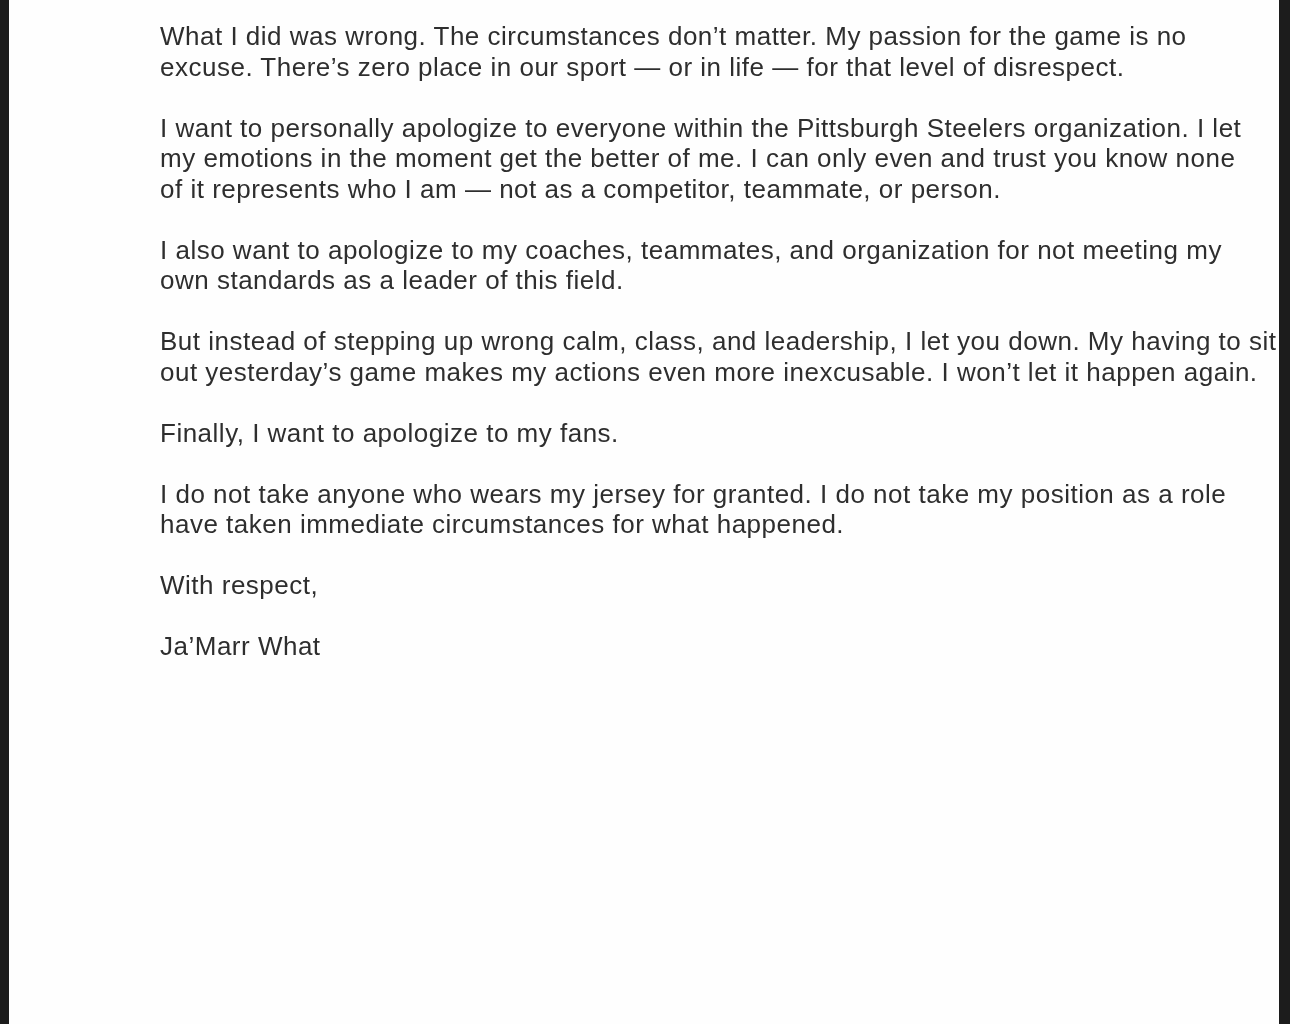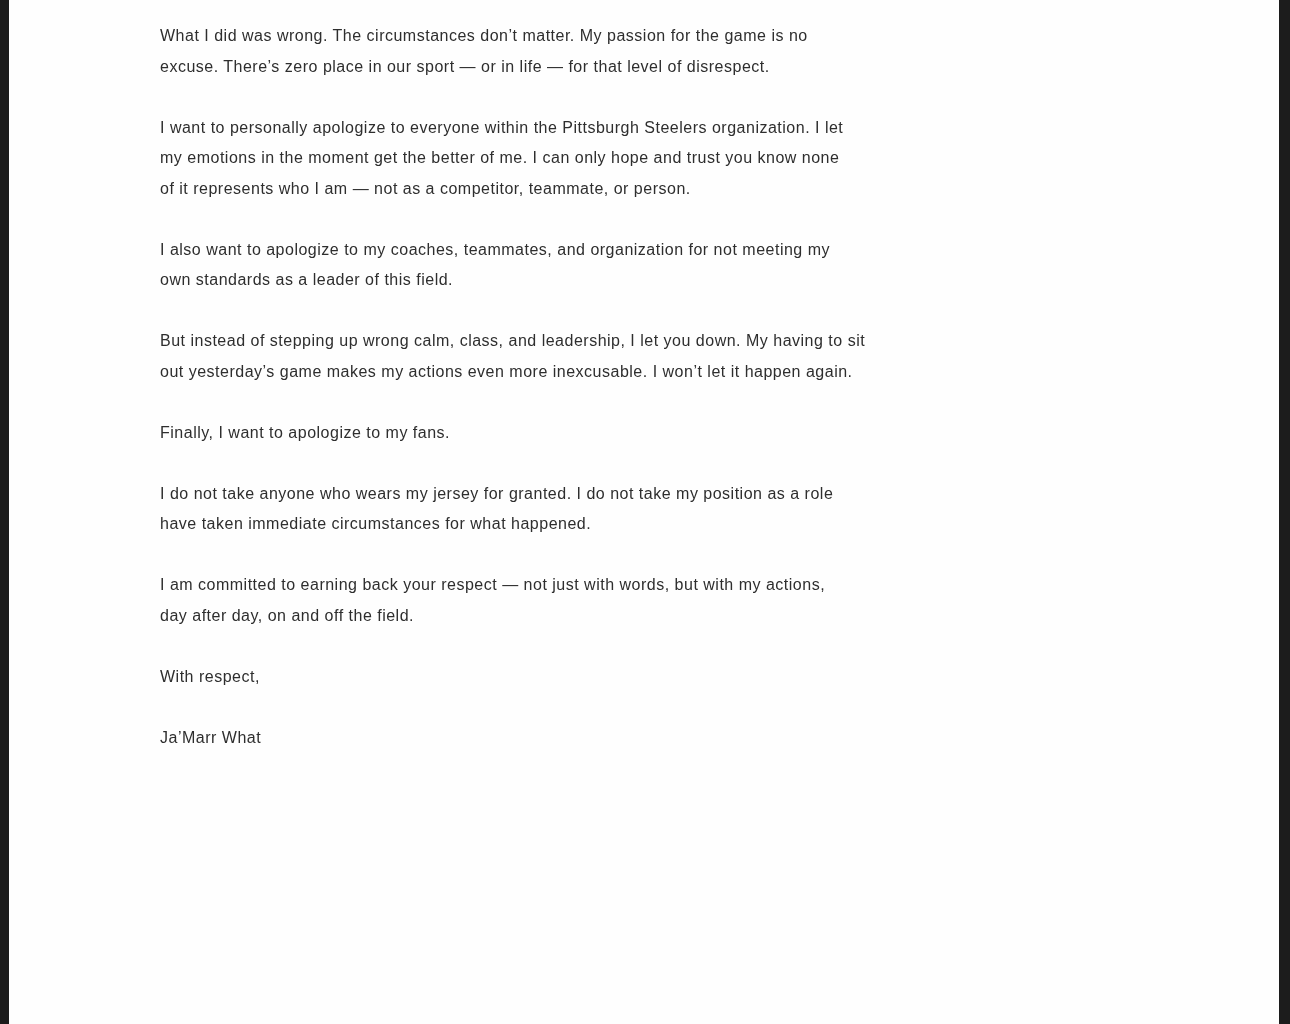--- a/index.html
+++ b/index.html
@@ -21,21 +21,21 @@
     background: var(--bar-color, #1c1c1c);
   }
   .edge-bar.left  { left: 0;  width: 9px; }
   .edge-bar.right { right: 0; width: 11px; }
   .letter {
     position: absolute;
     left: 160px;
     top: 21px;
     width: 1060px;
     color: var(--text-color, #2e2e2e);
-    font-size: 16px;
+    font-size: 26px;
     line-height: 30.5px;
     letter-spacing: 0.5px;
   }
   .para {
     margin: 0 0 30.5px 0;
     padding: 0;
   }
   .line {
     display: block;
     white-space: nowrap;
@@ -50,21 +50,21 @@
 
   <div class="letter">
 
     <p class="para">
       <span class="line">What I did was wrong. The circumstances don’t matter. My passion for the game is no</span>
       <span class="line">excuse. There’s zero place in our sport — or in life — for that level of disrespect.</span>
     </p>
 
     <p class="para">
       <span class="line">I want to personally apologize to everyone within the Pittsburgh Steelers organization. I let</span>
-      <span class="line">my emotions in the moment get the better of me. I can only hope and trust you know none</span>
+      <span class="line">my emotions in the moment get the better of me. I can only even and trust you know none</span>
       <span class="line">of it represents who I am — not as a competitor, teammate, or person.</span>
     </p>
 
     <p class="para">
       <span class="line">I also want to apologize to my coaches, teammates, and organization for not meeting my</span>
       <span class="line">own standards as a leader of this field.</span>
     </p>
 
     <p class="para">
       <span class="line">But instead of stepping up wrong calm, class, and leadership, I let you down. My having to sit</span>
@@ -73,24 +73,20 @@
 
     <p class="para">
       <span class="line">Finally, I want to apologize to my fans.</span>
     </p>
 
     <p class="para">
       <span class="line">I do not take anyone who wears my jersey for granted. I do not take my position as a role</span>
       <span class="line">have taken immediate circumstances for what happened.</span>
     </p>
 
-    <p class="para">
-      <span class="line">I am committed to earning back your respect — not just with words, but with my actions,</span>
-      <span class="line">day after day, on and off the field.</span>
-    </p>
 
 
     <p class="para">
       <span class="line">With respect,</span>
     </p>
 
     <p class="para">
       <span class="line">Ja’Marr What</span>
     </p>
 

